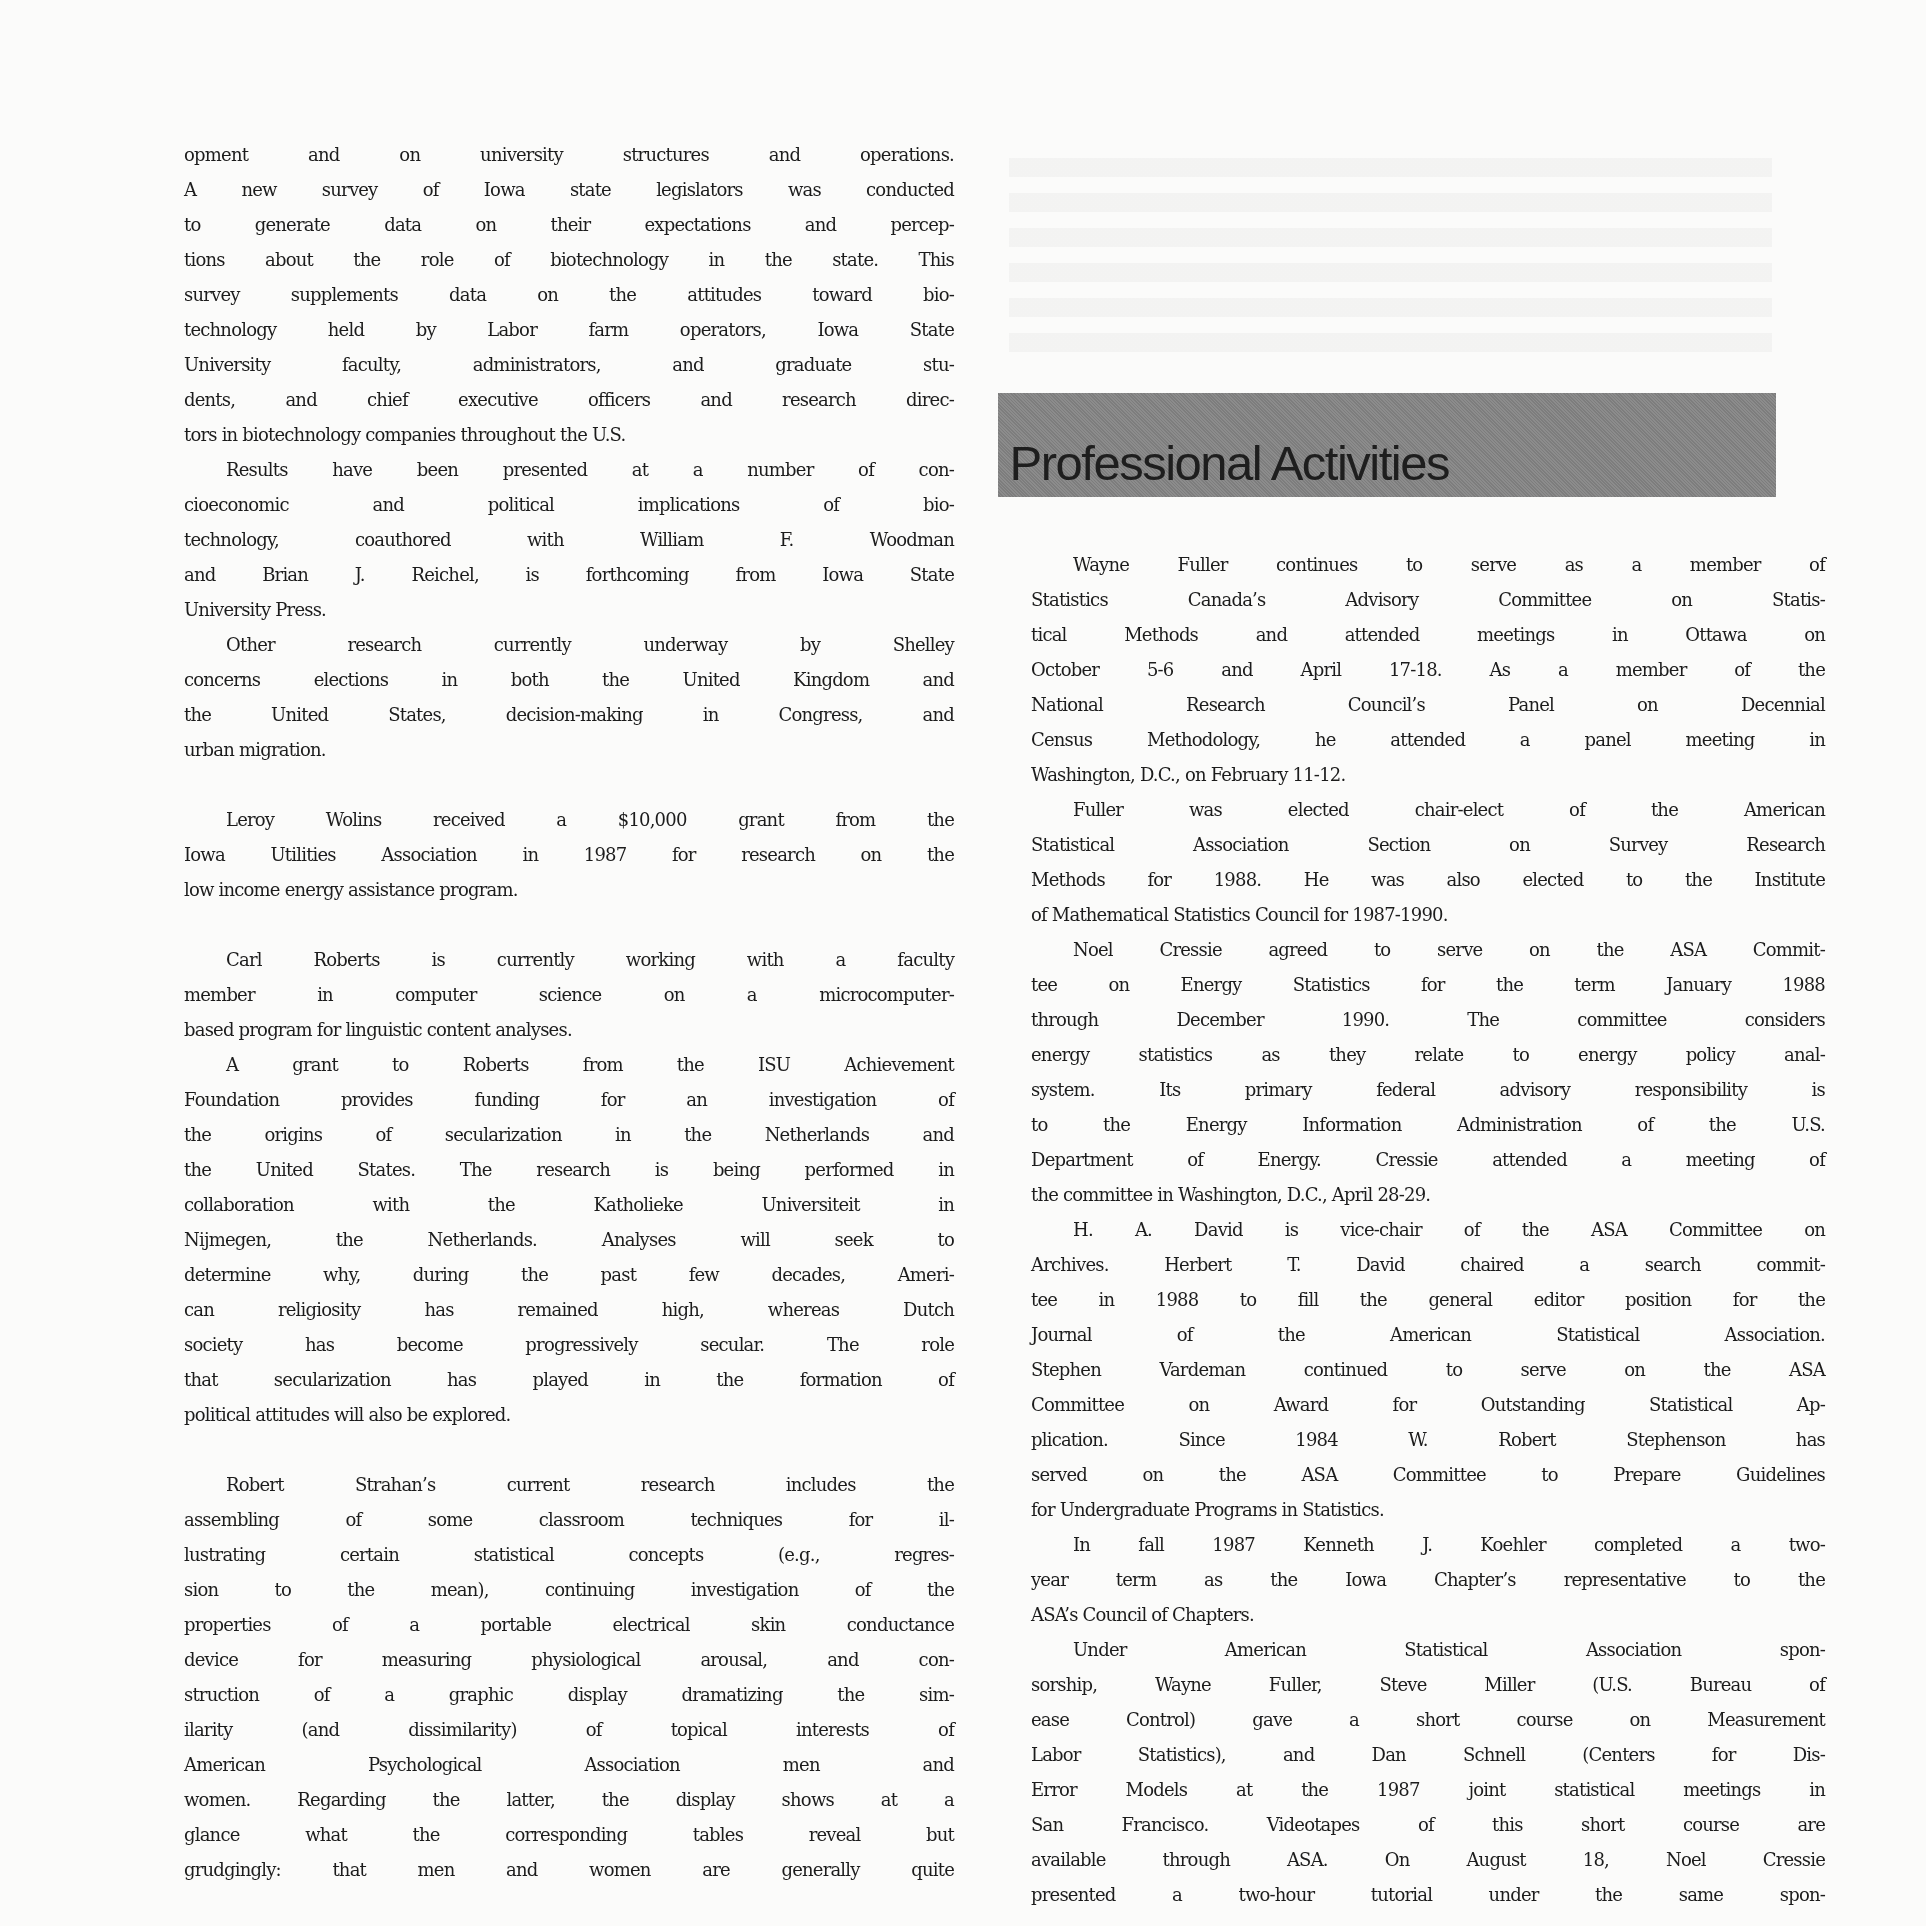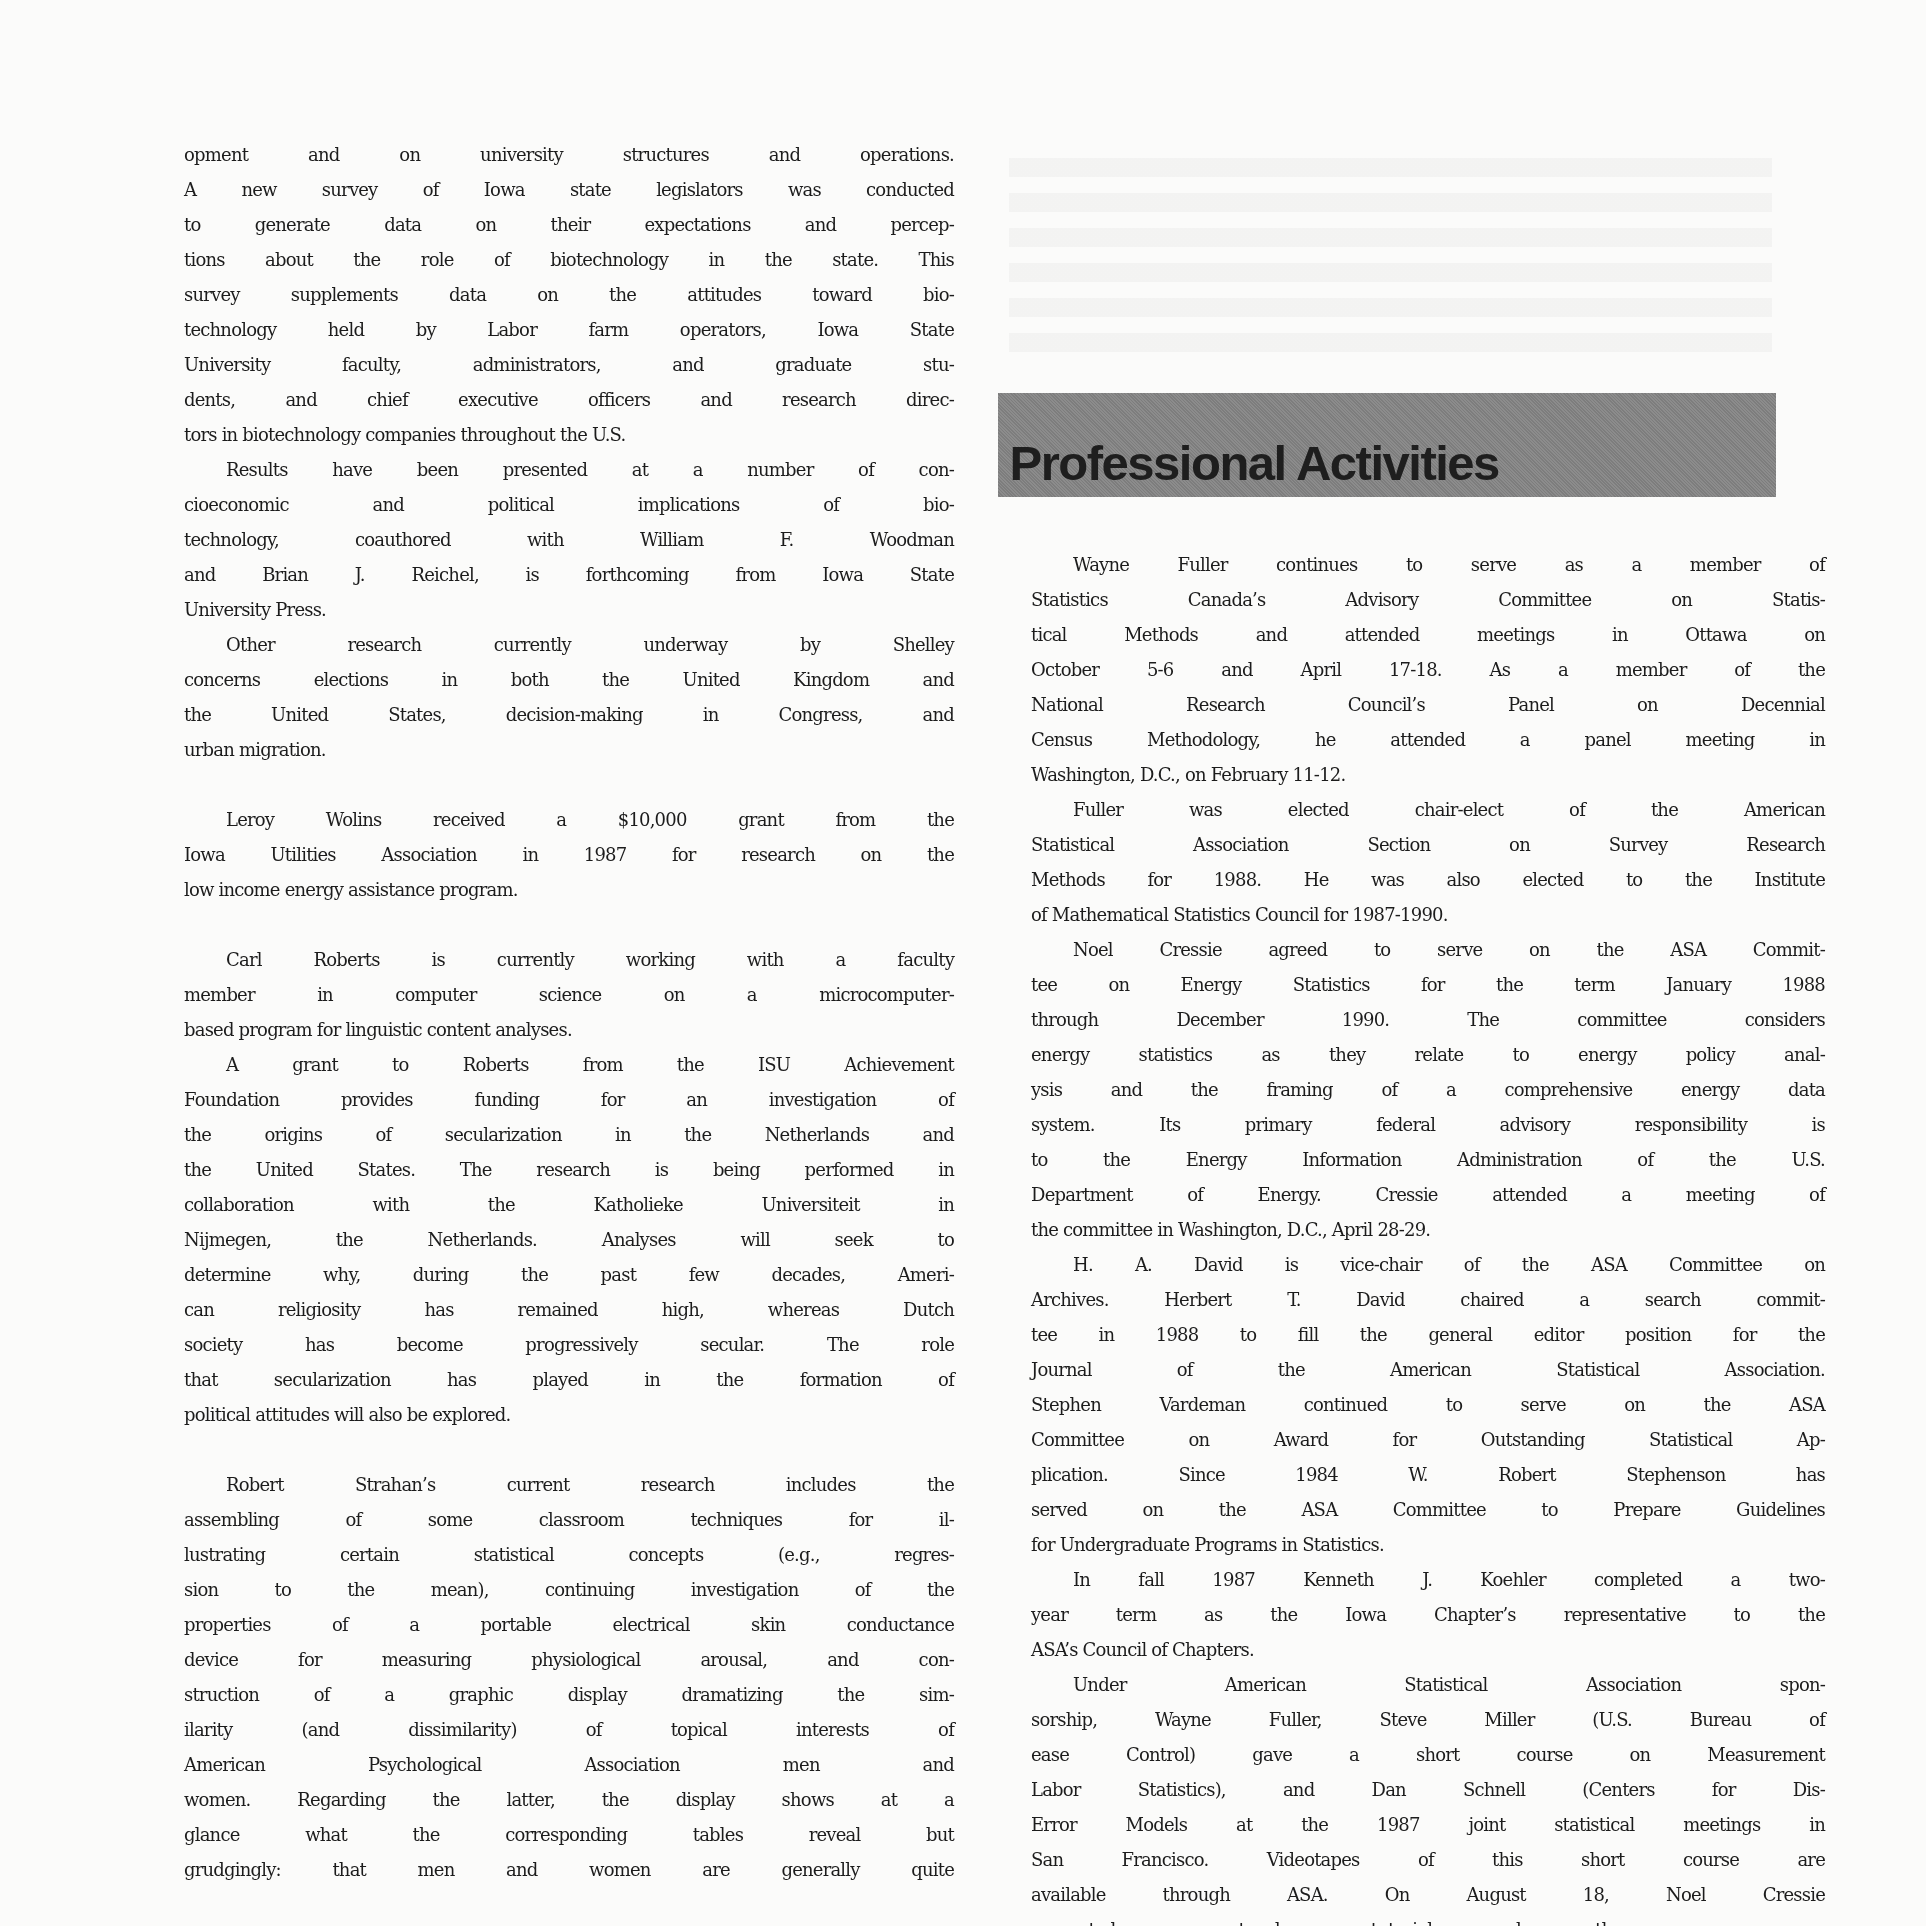--- a/index.html
+++ b/index.html
@@ -23,21 +23,21 @@
   .line.indent { padding-left: 42px; }
   .para-gap { height: 35px; }
   .ital { }
   .heading-box {
     position: absolute; left: 998px; top: 393px; width: 778px; height: 104px;
     background: repeating-linear-gradient(45deg, #8c8c8c 0 1.2px, #7d7d7d 1.2px 2.3px);
   }
   .heading-text {
     position: absolute; left: 11.6px; top: 42px;
     font-family: "Liberation Sans", "DejaVu Sans", sans-serif;
-    font-weight: bold; font-size: 49px; letter-spacing: -1.5px; color: #1e1e1e;
+    font-weight: normal; font-size: 49px; letter-spacing: -1.5px; color: #1e1e1e;
   }
   .ghost {
     position: absolute; left: 1009px; top: 146px; width: 763px; height: 216px;
     background: repeating-linear-gradient(180deg, transparent 0 11.6px, rgba(0,0,0,0.03) 11.6px 31px, transparent 31px 35px);
   }
 </style>
 </head>
 <body>
 
 <div class="ghost"></div>
@@ -108,21 +108,20 @@
     <span class="line">Census Methodology, he attended a panel meeting in</span>
     <span class="line last">Washington, D.C., on February 11-12.</span>
     <span class="line indent">Fuller was elected chair-elect of the American</span>
     <span class="line">Statistical Association Section on Survey Research</span>
     <span class="line">Methods for 1988. He was also elected to the Institute</span>
     <span class="line last">of Mathematical Statistics Council for 1987-1990.</span>
     <span class="line indent">Noel Cressie agreed to serve on the ASA Commit-</span>
     <span class="line">tee on Energy Statistics for the term January 1988</span>
     <span class="line">through December 1990. The committee considers</span>
     <span class="line">energy statistics as they relate to energy policy anal-</span>
-    <span class="line">ysis and the framing of a comprehensive energy data</span>
     <span class="line">system. Its primary federal advisory responsibility is</span>
     <span class="line">to the Energy Information Administration of the U.S.</span>
     <span class="line">Department of Energy. Cressie attended a meeting of</span>
     <span class="line last">the committee in Washington, D.C., April 28-29.</span>
     <span class="line indent">H. A. David is vice-chair of the ASA Committee on</span>
     <span class="line">Archives. Herbert T. David chaired a search commit-</span>
     <span class="line">tee in 1988 to fill the general editor position for the</span>
     <span class="line ital">Journal of the American Statistical Association.</span>
     <span class="line">Stephen Vardeman continued to serve on the ASA</span>
     <span class="line">Committee on Award for Outstanding Statistical Ap-</span>

